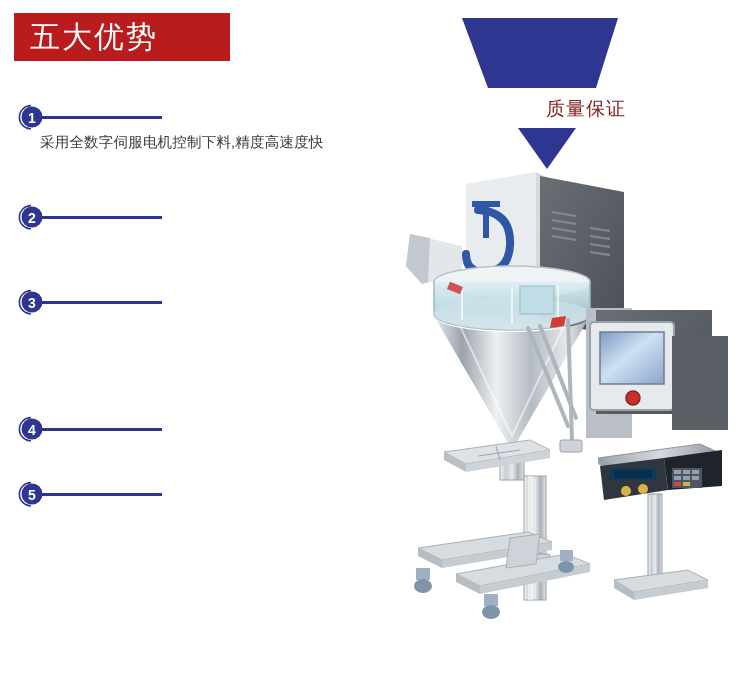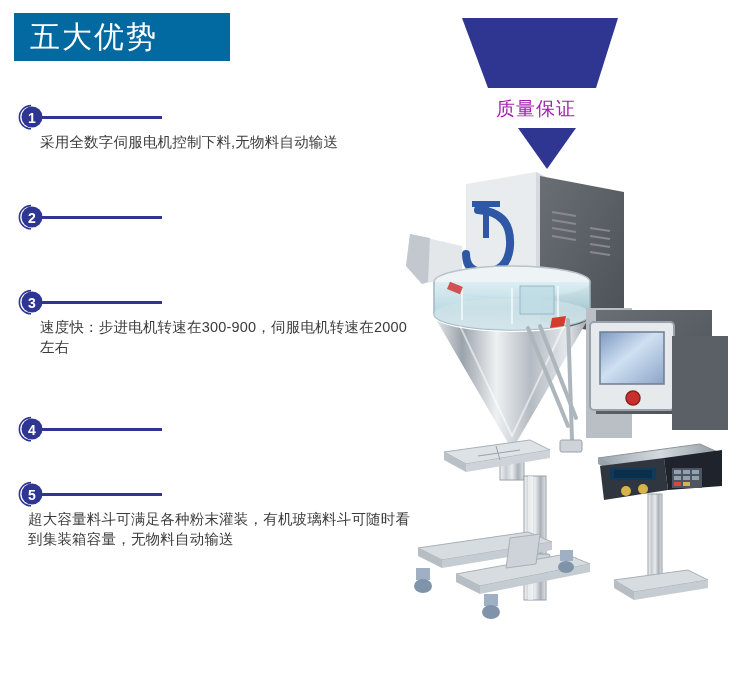--- a/index.html
+++ b/index.html
@@ -18,21 +18,21 @@
     overflow: hidden;
   }
 
   
   #title-banner {
     position: absolute;
     left: 14px;
     top: 13px;
     width: 216px;
     height: 48px;
-    background: #0369a1;
+    background: #b91c1c;
     display: flex;
     align-items: center;
     padding-left: 16px;
     box-sizing: border-box;
   }
   #title-text {
     color: #ffffff;
     font-size: 30px;
     letter-spacing: 2px;
     line-height: 1;
@@ -89,22 +89,22 @@
     left: 446px;
     top: 6px;
     width: 180px;
     height: 170px;
   }
   #quality-label {
     position: absolute;
     left: 446px;
     top: 96px;
     width: 180px;
-    text-align: center;
-    color: #a21caf;
+    text-align: right;
+    color: #7f1d1d;
     font-size: 19px;
     letter-spacing: 1px;
   }
 
   
   #machine {
     position: absolute;
     left: 400px;
     top: 150px;
     width: 350px;
@@ -127,21 +127,21 @@
       <div class="adv-head">
         <span class="badge">
           <svg width="26" height="26" viewBox="0 0 26 26">
             <circle cx="14" cy="13" r="10.5" fill="#2e3691"></circle>
             <path d="M13 1.6 A11.6 11.6 0 1 0 13 24.8" fill="none" stroke="#2e3691" stroke-width="1.6"></path>
             <text x="14" y="18.5" font-family="Liberation Sans, sans-serif" font-size="14" font-weight="bold" fill="#ffffff" text-anchor="middle">1</text>
           </svg>
         </span>
         <span class="adv-rule"></span>
       </div>
-      <p class="adv-text indent-more">采用全数字伺服电机控制下料,无物料自动输送</p>
+      <p class="adv-text indent-more">采用全数字伺服电机控制下料,精度高速度快</p>
     </div>
 
     <div class="adv-item" style="top:204px;">
       <div class="adv-head">
         <span class="badge">
           <svg width="26" height="26" viewBox="0 0 26 26">
             <circle cx="14" cy="13" r="10.5" fill="#2e3691"></circle>
             <path d="M13 1.6 A11.6 11.6 0 1 0 13 24.8" fill="none" stroke="#2e3691" stroke-width="1.6"></path>
             <text x="14" y="18.5" font-family="Liberation Sans, sans-serif" font-size="14" font-weight="bold" fill="#ffffff" text-anchor="middle">2</text>
           </svg>
@@ -154,21 +154,20 @@
       <div class="adv-head">
         <span class="badge">
           <svg width="26" height="26" viewBox="0 0 26 26">
             <circle cx="14" cy="13" r="10.5" fill="#2e3691"></circle>
             <path d="M13 1.6 A11.6 11.6 0 1 0 13 24.8" fill="none" stroke="#2e3691" stroke-width="1.6"></path>
             <text x="14" y="18.5" font-family="Liberation Sans, sans-serif" font-size="14" font-weight="bold" fill="#ffffff" text-anchor="middle">3</text>
           </svg>
         </span>
         <span class="adv-rule"></span>
       </div>
-      <p class="adv-text indent-more" style="width:380px;">速度快：步进电机转速在300-900，伺服电机转速在2000左右</p>
     </div>
 
     <div class="adv-item" style="top:416px;">
       <div class="adv-head">
         <span class="badge">
           <svg width="26" height="26" viewBox="0 0 26 26">
             <circle cx="14" cy="13" r="10.5" fill="#2e3691"></circle>
             <path d="M13 1.6 A11.6 11.6 0 1 0 13 24.8" fill="none" stroke="#2e3691" stroke-width="1.6"></path>
             <text x="14" y="18.5" font-family="Liberation Sans, sans-serif" font-size="14" font-weight="bold" fill="#ffffff" text-anchor="middle">4</text>
           </svg>
@@ -181,21 +180,20 @@
       <div class="adv-head">
         <span class="badge">
           <svg width="26" height="26" viewBox="0 0 26 26">
             <circle cx="14" cy="13" r="10.5" fill="#2e3691"></circle>
             <path d="M13 1.6 A11.6 11.6 0 1 0 13 24.8" fill="none" stroke="#2e3691" stroke-width="1.6"></path>
             <text x="14" y="18.5" font-family="Liberation Sans, sans-serif" font-size="14" font-weight="bold" fill="#ffffff" text-anchor="middle">5</text>
           </svg>
         </span>
         <span class="adv-rule"></span>
       </div>
-      <p class="adv-text indent-less" style="width:390px;">超大容量料斗可满足各种粉末灌装，有机玻璃料斗可随时看到集装箱容量，无物料自动输送</p>
     </div>
 
   </div>
 
   <div id="quality-graphic">
     <svg width="180" height="170" viewBox="0 0 180 170">
       <polygon points="16,12 172,12 150,82 42,82" fill="#2e3691"></polygon>
       <polygon points="72,122 130,122 101,163" fill="#2e3691"></polygon>
     </svg>
   </div>

